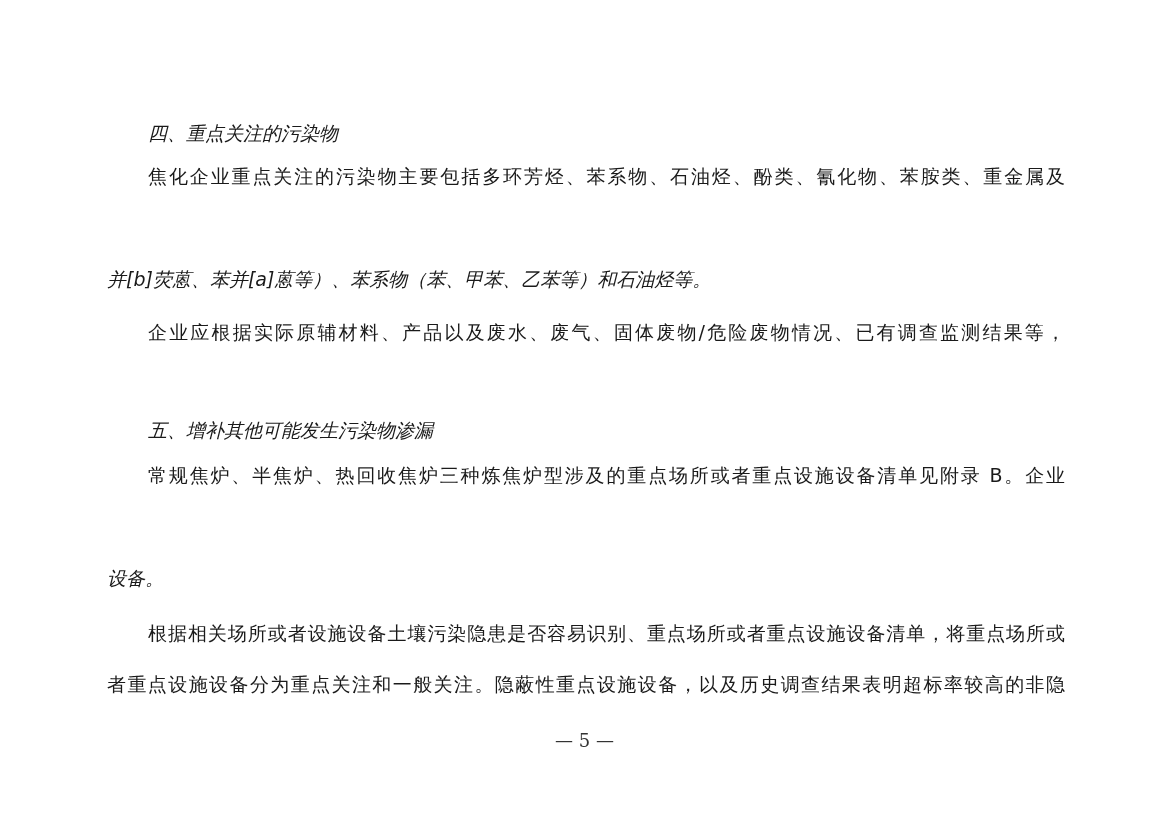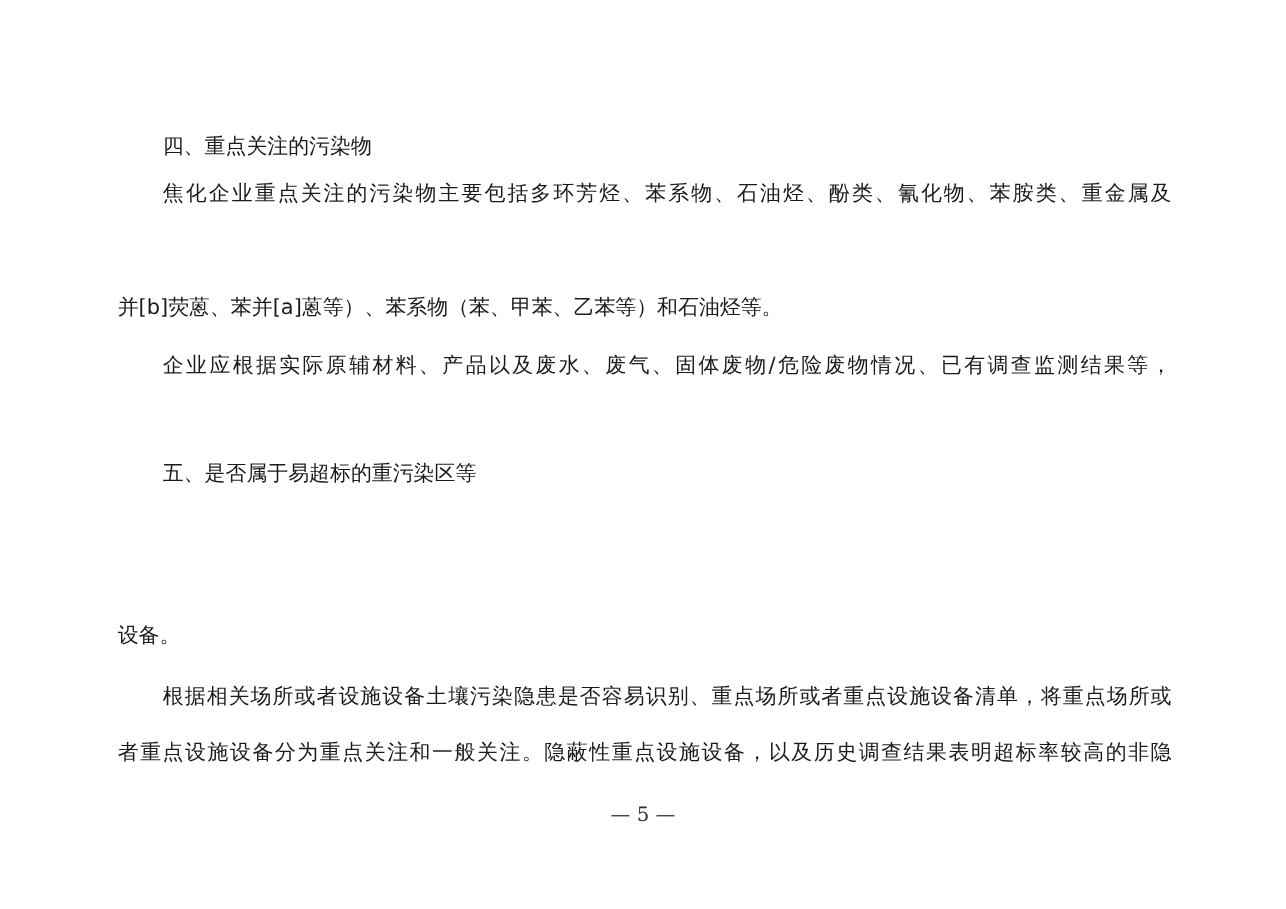--- a/index.html
+++ b/index.html
@@ -2,37 +2,38 @@
 <html><head>
 <meta charset="utf-8">
 <style>
   html, body { margin: 0; padding: 0; background: #ffffff; }
   body { width: 1169px; height: 826px; position: relative; overflow: hidden;
          font-family: "DejaVu Sans", "Liberation Sans", sans-serif; color: #1a1a1a; }
   .page { position: absolute; left: 0; top: 0; width: 1169px; height: 826px; }
   .line { position: absolute; left: 107px; width: 958px; font-size: 19px; line-height: 24px;
           white-space: nowrap; text-align: justify; text-align-last: justify; }
   .line.indent { left: 148px; width: 917px; }
-  .line.noj { text-align-last: left; }
+  .line.noj { text-align-last: left; font-style: italic; }
   .footer { position: absolute; top: 730px; left: 0; width: 1169px; text-align: center;
             font-family: "DejaVu Serif", "Liberation Serif", serif; font-size: 18px; color: #333; }
 </style>
 </head>
 <body>
 
 <div class="page">
 
   <div class="line indent noj" style="top:121px">四、重点关注的污染物</div>
 
   <div class="line indent" style="top:164px">焦化企业重点关注的污染物主要包括多环芳烃、苯系物、石油烃、酚类、氰化物、苯胺类、重金属及</div>
   <div class="line noj" style="top:267px">并[b]荧蒽、苯并[a]蒽等）、苯系物（苯、甲苯、乙苯等）和石油烃等。</div>
 
   <div class="line indent" style="top:320px">企业应根据实际原辅材料、产品以及废水、废气、固体废物/危险废物情况、已有调查监测结果等，</div>
 
-  <div class="line indent noj" style="top:418px">五、是否属于易超标的重污染区等</div>
+  <div class="line indent noj" style="top:418px">五、增补其他可能发生污染物渗漏</div>
 
+  <div class="line indent" style="top:463px">常规焦炉、半焦炉、热回收焦炉三种炼焦炉型涉及的重点场所或者重点设施设备清单见附录 B。企业</div>
   <div class="line noj" style="top:566px">设备。</div>
 
   <div class="line indent" style="top:621px">根据相关场所或者设施设备土壤污染隐患是否容易识别、重点场所或者重点设施设备清单，将重点场所或</div>
   <div class="line" style="top:672px">者重点设施设备分为重点关注和一般关注。隐蔽性重点设施设备，以及历史调查结果表明超标率较高的非隐</div>
 
   <div class="footer">— 5 —</div>
 </div>
 
 </body></html>

